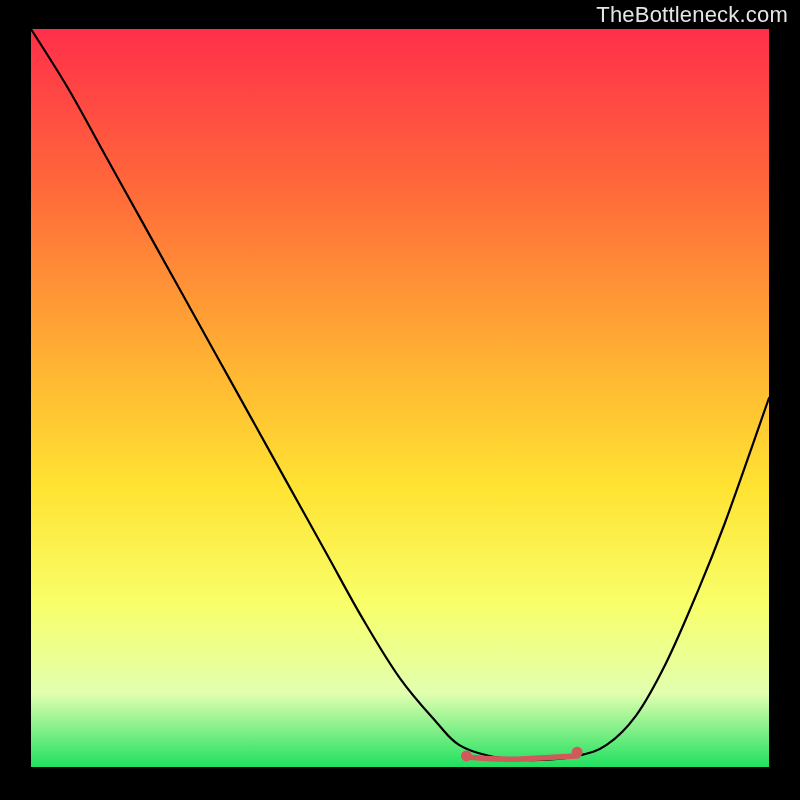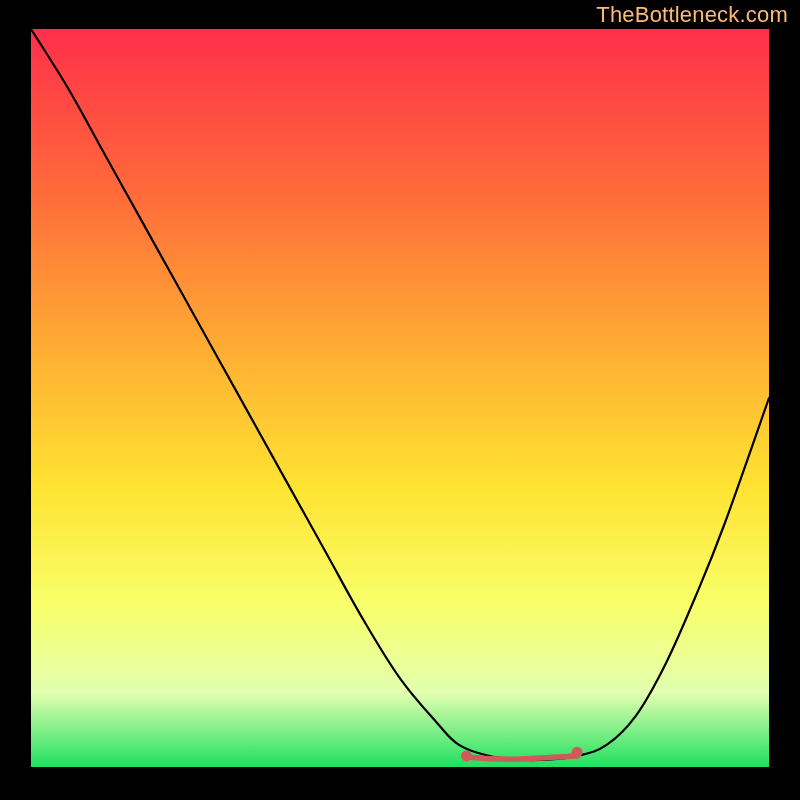--- a/index.html
+++ b/index.html
@@ -13,21 +13,21 @@
   .container {
     position: relative;
     width: 800px;
     height: 800px;
     background: #000;
   }
   .watermark {
     position: absolute;
     top: 2px;
     right: 12px;
-    color: #fdba74;
+    color: #e5e5e5;
     font-family: Arial, Helvetica, sans-serif;
     font-size: 22px;
     font-weight: 500;
     letter-spacing: 0.2px;
     user-select: none;
   }
   svg {
     display: block;
   }
 </style>

